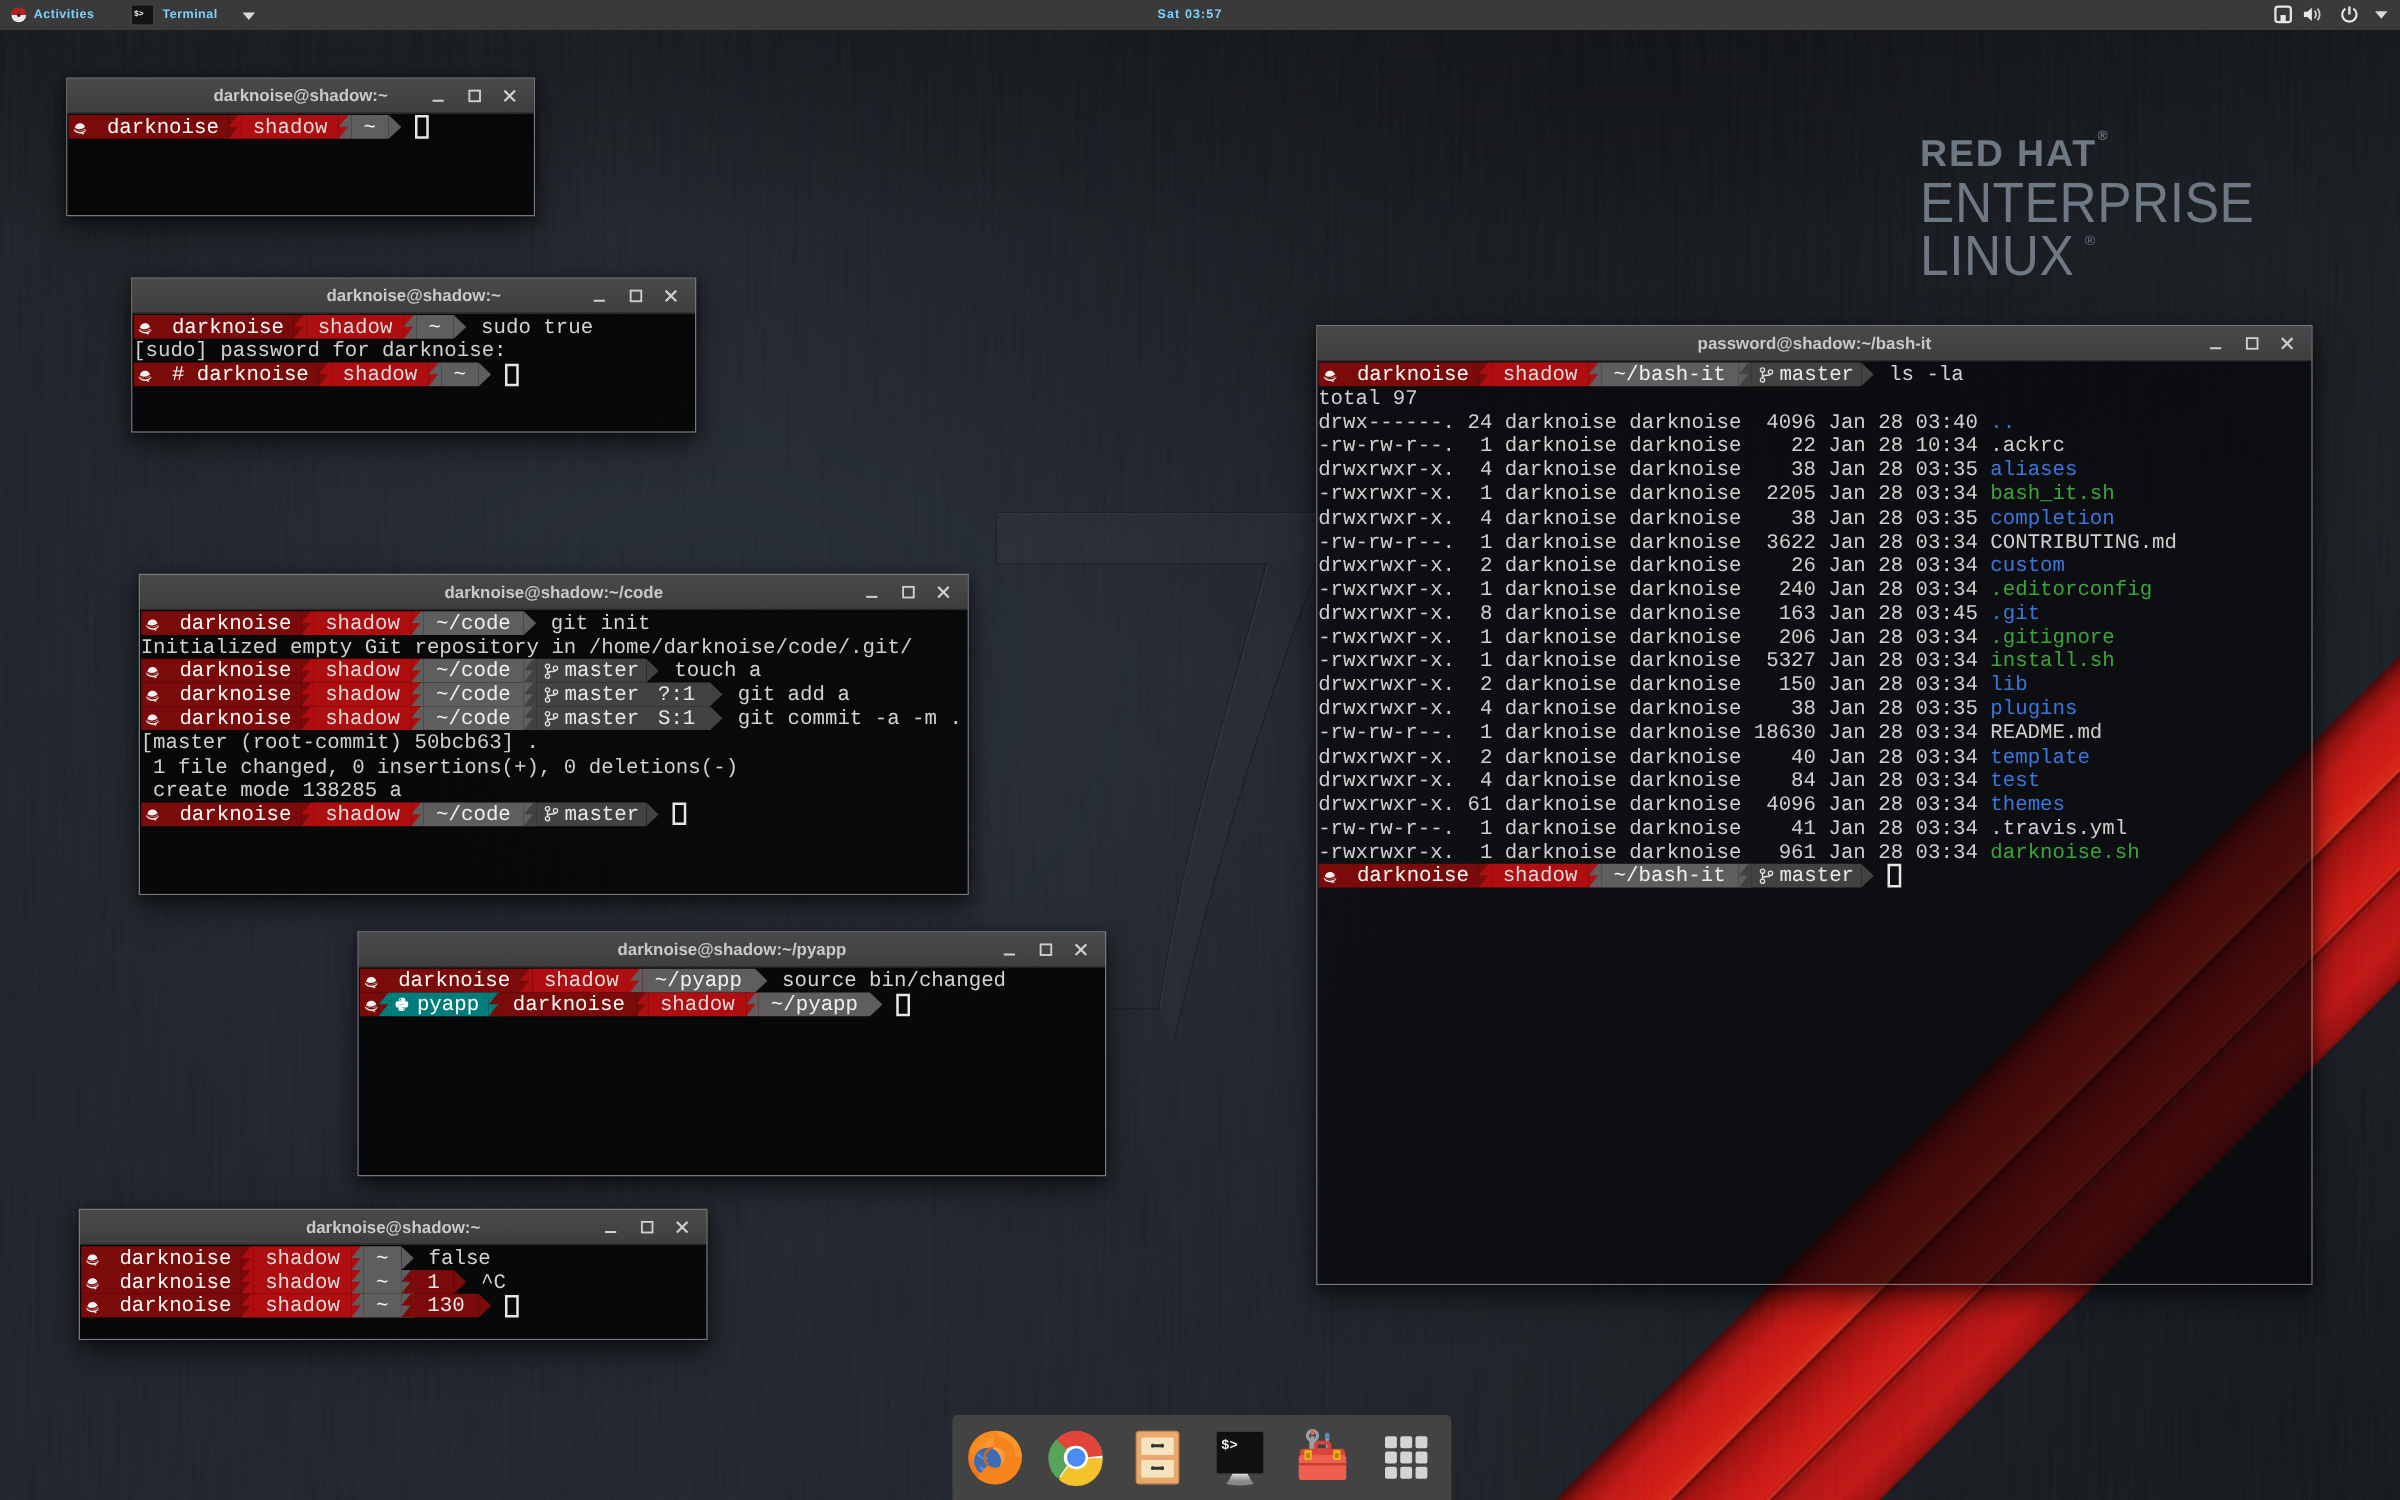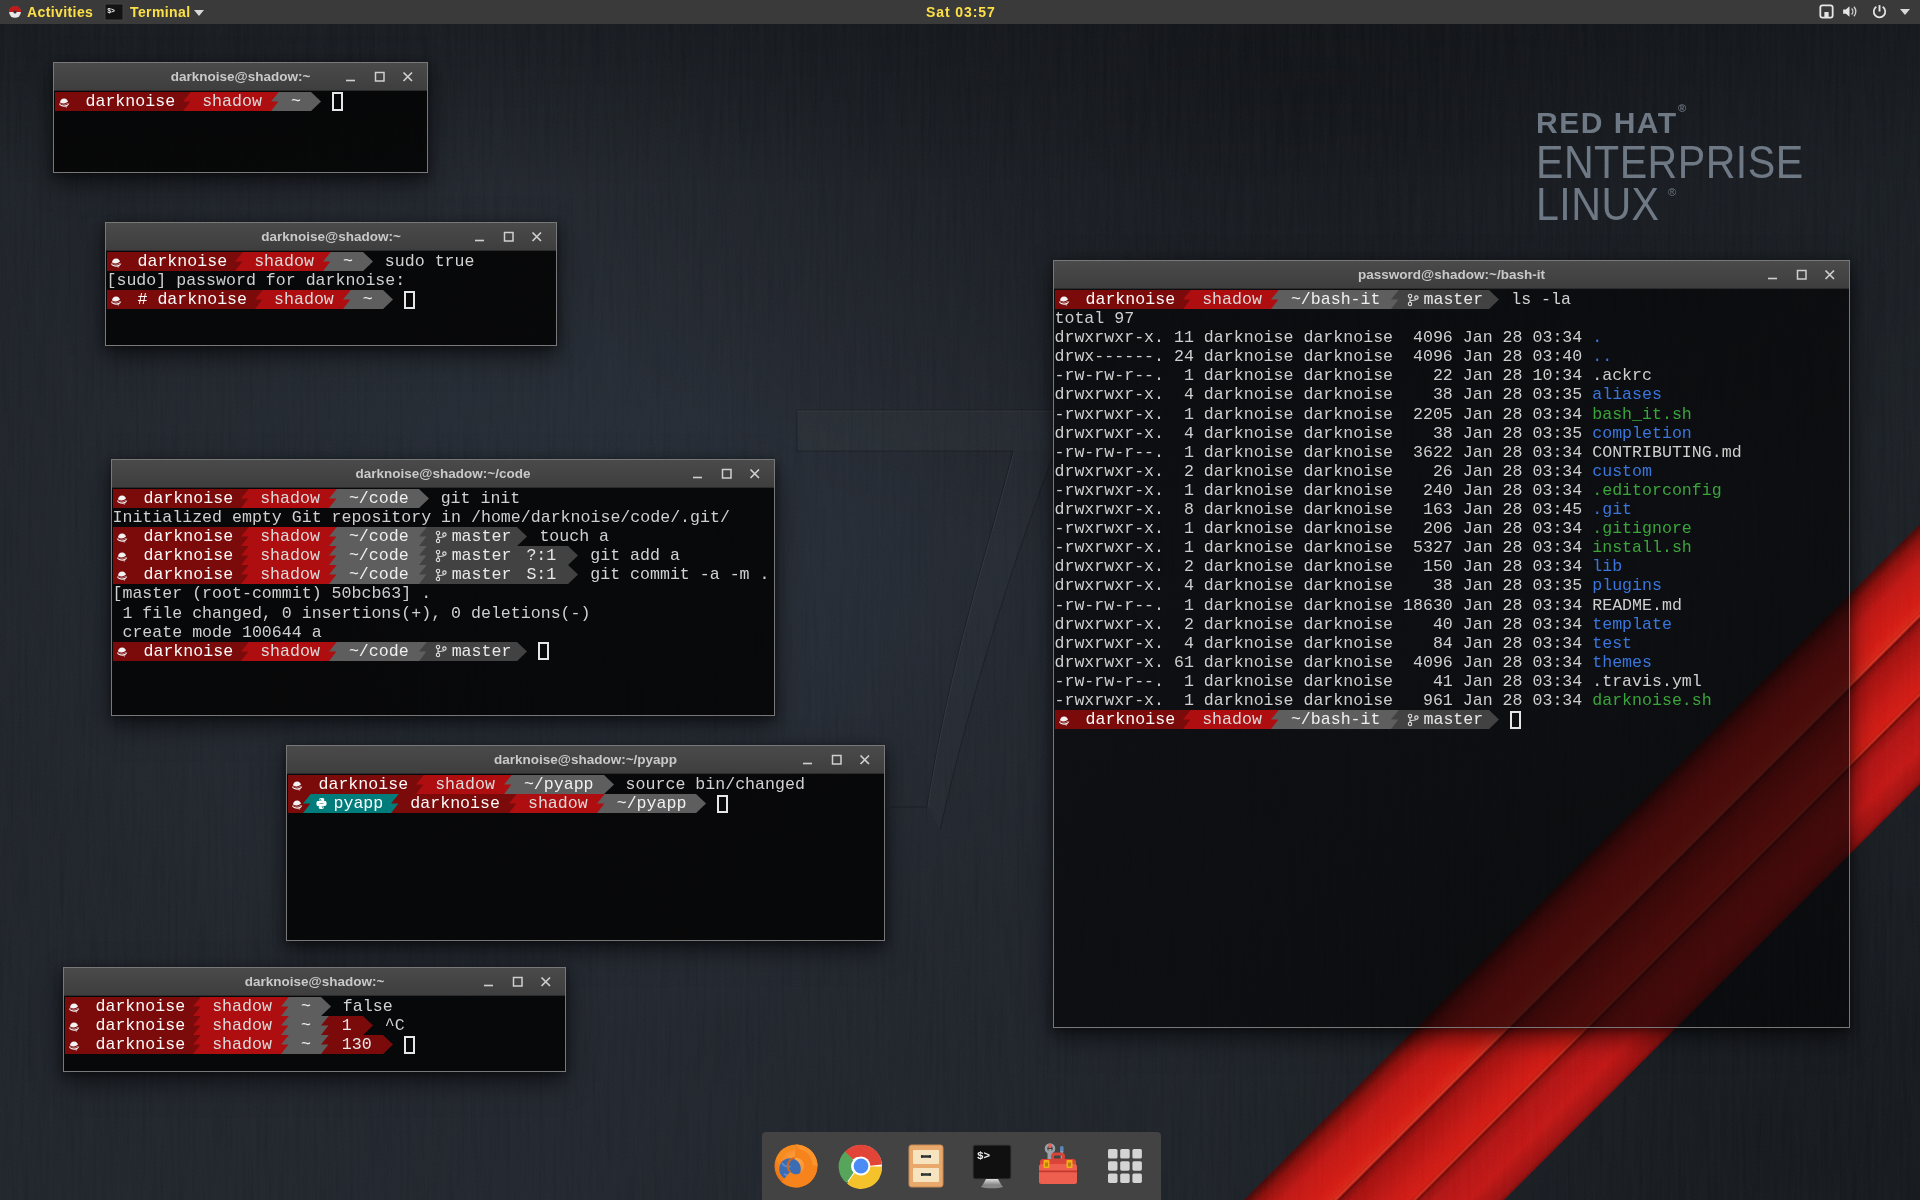--- a/index.html
+++ b/index.html
@@ -4,21 +4,21 @@
 html,body{width:1920px;height:1200px;overflow:hidden;font-family:"Liberation Sans",sans-serif}
 #desk{position:relative;width:1920px;height:1200px;overflow:hidden;
  background:
   linear-gradient(180deg, rgba(0,0,0,0.30), rgba(0,0,0,0) 16%),
   radial-gradient(1500px 900px at 68% 8%, rgba(0,0,0,0.40), rgba(0,0,0,0) 55%),
   radial-gradient(900px 700px at 30% 45%, rgba(62,72,88,0.22), rgba(0,0,0,0) 70%),
   radial-gradient(1100px 800px at 95% 95%, rgba(0,0,0,0.22), rgba(0,0,0,0) 60%),
   linear-gradient(115deg, #1b2026 0%, #1f242c 45%, #1a1f25 78%, #171b20 100%);}
 #wallsvg{position:absolute;left:0;top:0}
 #topbar{position:absolute;left:0;top:0;width:1920px;height:24px;background:#3a3a3a;z-index:50}
-.tbt{position:absolute;top:0;line-height:24px;font-size:14px;font-weight:bold;color:#fde047;letter-spacing:0.4px}
+.tbt{position:absolute;top:0;line-height:24px;font-size:10px;font-weight:bold;color:#7dd3fc;letter-spacing:0.4px}
 #ball{position:absolute;left:8px;top:5px;width:14px;height:14px}
 #tic{position:absolute;left:104px;top:2px;width:20px;height:20px}
 #appcaret{position:absolute;left:194px;top:10px;width:0;height:0;border-left:5px solid transparent;border-right:5px solid transparent;border-top:6px solid #d9d9d9}
 #clock{left:926px}
 .tbi{position:absolute;top:3px;width:17px;height:17px}
 #syscaret{position:absolute;left:1900px;top:9px;width:0;height:0;border-left:5.5px solid transparent;border-right:5.5px solid transparent;border-top:6.5px solid #d9d9d9}
 #dock{position:absolute;left:762px;top:1132px;width:399px;height:68px;background:#434343;border-radius:4px 4px 0 0;z-index:40}
 .di{position:absolute;top:1142px;width:48px;height:48px;z-index:41}
 .win{position:absolute;border:1px solid #787878;box-shadow:0 10px 24px rgba(0,0,0,0.55),0 2px 8px rgba(0,0,0,0.4);z-index:10}
 .tb{height:28px;background:linear-gradient(#4a4a4a,#3e3e3e);border-bottom:1px solid #2c2c2c;position:relative;display:flex;align-items:center;justify-content:center}
@@ -263,21 +263,21 @@
                 <circle cx="3" cy="3" r="1.7"></circle>
                 <circle cx="3" cy="11" r="1.7"></circle>
                 <circle cx="9.4" cy="4.6" r="1.7"></circle>
                 <path d="M3,4.7 L3,9.3 M3,8.6 C3,6.4 9.4,8 9.4,6.3"></path>
               </g>
             </svg><span style="margin-left:5px">master</span><span style="margin-left:15px">S:1</span></span><span class="dv"><svg viewBox="0 0 10 19.1" preserveAspectRatio="none">
               <polygon points="0,0 10,9.55 0,19.1" fill="#424242"></polygon>
             </svg></span><span class="cm">git commit -a -m .</span></div>
         <div class="o">[master (root-commit) 50bcb63] .</div>
         <div class="o"> 1 file changed, 0 insertions(+), 0 deletions(-)</div>
-        <div class="o"> create mode 100644 a</div>
+        <div class="o"> create mode 138285 a</div>
         <div class="r"><span class="sg" style="background:#7b0b0b;color:#fafafa;padding:0 8px 0 3px"><svg class="fed" viewBox="0 0 13 13"><path d="M2.1,7.8 C2.1,4.6 4,2.8 6.6,2.8 C9.2,2.8 10.9,4.7 10.9,7.2 L10.9,7.8 C9.6,8.9 7.4,9.4 5.4,9.1 C4,8.9 2.8,8.4 2.1,7.8 Z" fill="#f2f2f2"></path><path d="M1.1,7.6 C2.2,9.3 4.3,10.3 6.6,10.3 C8.9,10.3 10.9,9.3 12,7.7 L12,8.6 C11.2,10.1 9.4,11.6 6.9,11.6 C4.4,11.6 2,10.4 1.1,8.6 Z" fill="#f2f2f2"></path><path d="M2.1,7.4 q4.5,2.6 8.8,-0.6" fill="none" stroke="#7b0b0b" stroke-width="1.1"></path><path d="M7.2,11.5 q1.8,0.4 1.4,1.3 l1.8,-1.2 q-1.2,-0.6 -3.2,-0.1 z" fill="#f2f2f2"></path>)</svg><span style="margin-left:16px">darknoise</span></span><span class="dv" style="background:#7b0b0b"><svg viewBox="0 0 10 19.1" preserveAspectRatio="none">
               <polygon points="7.8,0 0,9.4 7.4,9.4 0,19.1 10,19.1 10,0" fill="#ae0e10"></polygon>
             </svg></span><span class="sg" style="background:#ae0e10;color:#dcdcdc;padding:0 9px">shadow</span><span class="dv" style="background:#ae0e10"><svg viewBox="0 0 10 19.1" preserveAspectRatio="none">
               <polygon points="7.8,0 0,9.4 7.4,9.4 0,19.1 10,19.1 10,0" fill="#5e5e5e"></polygon>
             </svg></span><span class="sg" style="background:#5e5e5e;color:#f0f0f0;padding:0 10px">~/code</span><span class="dv" style="background:#5e5e5e"><svg viewBox="0 0 10 19.1" preserveAspectRatio="none">
               <polygon points="7.8,0 0,9.4 7.4,9.4 0,19.1 10,19.1 10,0" fill="#424242"></polygon>
             </svg></span><span class="sg" style="background:#424242;color:#e8e8e8;padding:0 6px 0 6px"><svg class="git" viewBox="0 0 12 14">
               <g fill="none" stroke="#e0e0e0" stroke-width="1.1">
                 <circle cx="3" cy="3" r="1.7"></circle>
                 <circle cx="3" cy="11" r="1.7"></circle>
@@ -399,21 +399,20 @@
               <g fill="none" stroke="#e0e0e0" stroke-width="1.1">
                 <circle cx="3" cy="3" r="1.7"></circle>
                 <circle cx="3" cy="11" r="1.7"></circle>
                 <circle cx="9.4" cy="4.6" r="1.7"></circle>
                 <path d="M3,4.7 L3,9.3 M3,8.6 C3,6.4 9.4,8 9.4,6.3"></path>
               </g>
             </svg><span style="margin-left:5px">master</span></span><span class="dv"><svg viewBox="0 0 10 19.1" preserveAspectRatio="none">
               <polygon points="0,0 10,9.55 0,19.1" fill="#424242"></polygon>
             </svg></span><span class="cm">ls -la</span></div>
         <div class="o">total 97</div>
-        <div class="o">drwxrwxr-x. 11 darknoise darknoise  4096 Jan 28 03:34 <span style="color:#3a76dd">.</span></div>
         <div class="o">drwx------. 24 darknoise darknoise  4096 Jan 28 03:40 <span style="color:#3a76dd">..</span></div>
         <div class="o">-rw-rw-r--.  1 darknoise darknoise    22 Jan 28 10:34 .ackrc</div>
         <div class="o">drwxrwxr-x.  4 darknoise darknoise    38 Jan 28 03:35 <span style="color:#3a76dd">aliases</span></div>
         <div class="o">-rwxrwxr-x.  1 darknoise darknoise  2205 Jan 28 03:34 <span style="color:#3aa53a">bash_it.sh</span></div>
         <div class="o">drwxrwxr-x.  4 darknoise darknoise    38 Jan 28 03:35 <span style="color:#3a76dd">completion</span></div>
         <div class="o">-rw-rw-r--.  1 darknoise darknoise  3622 Jan 28 03:34 CONTRIBUTING.md</div>
         <div class="o">drwxrwxr-x.  2 darknoise darknoise    26 Jan 28 03:34 <span style="color:#3a76dd">custom</span></div>
         <div class="o">-rwxrwxr-x.  1 darknoise darknoise   240 Jan 28 03:34 <span style="color:#3aa53a">.editorconfig</span></div>
         <div class="o">drwxrwxr-x.  8 darknoise darknoise   163 Jan 28 03:45 <span style="color:#3a76dd">.git</span></div>
         <div class="o">-rwxrwxr-x.  1 darknoise darknoise   206 Jan 28 03:34 <span style="color:#3aa53a">.gitignore</span></div>

